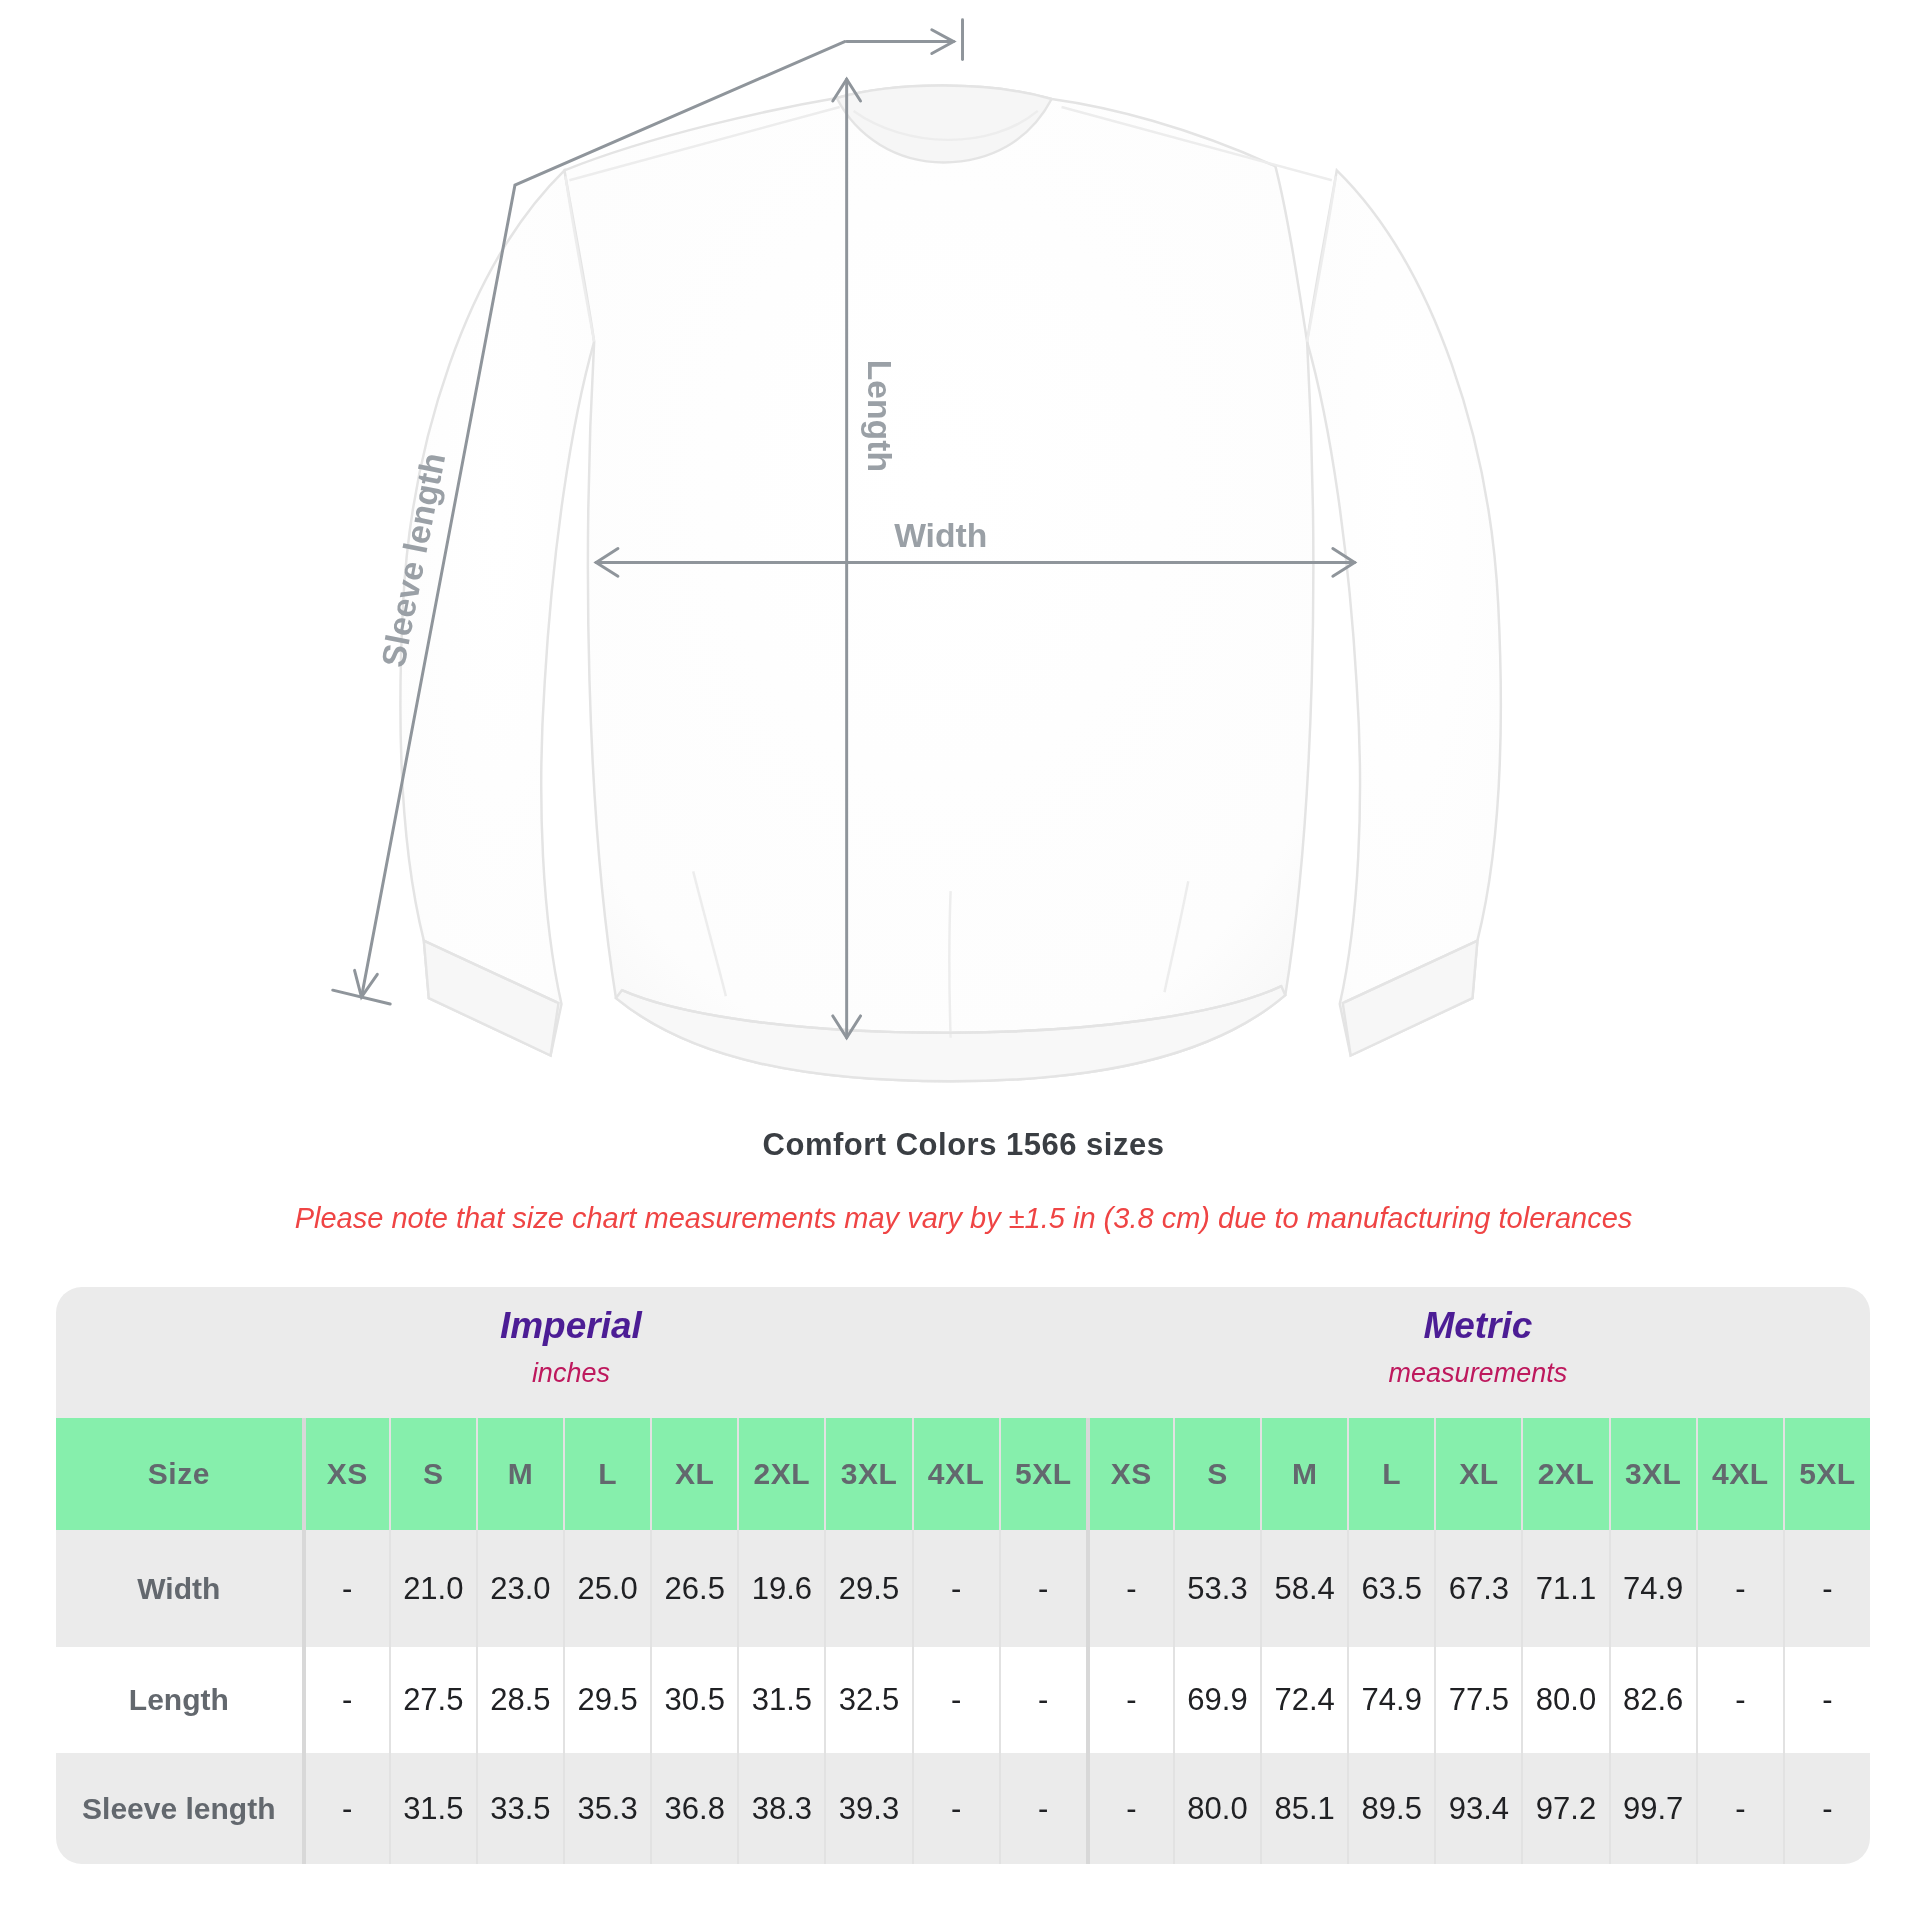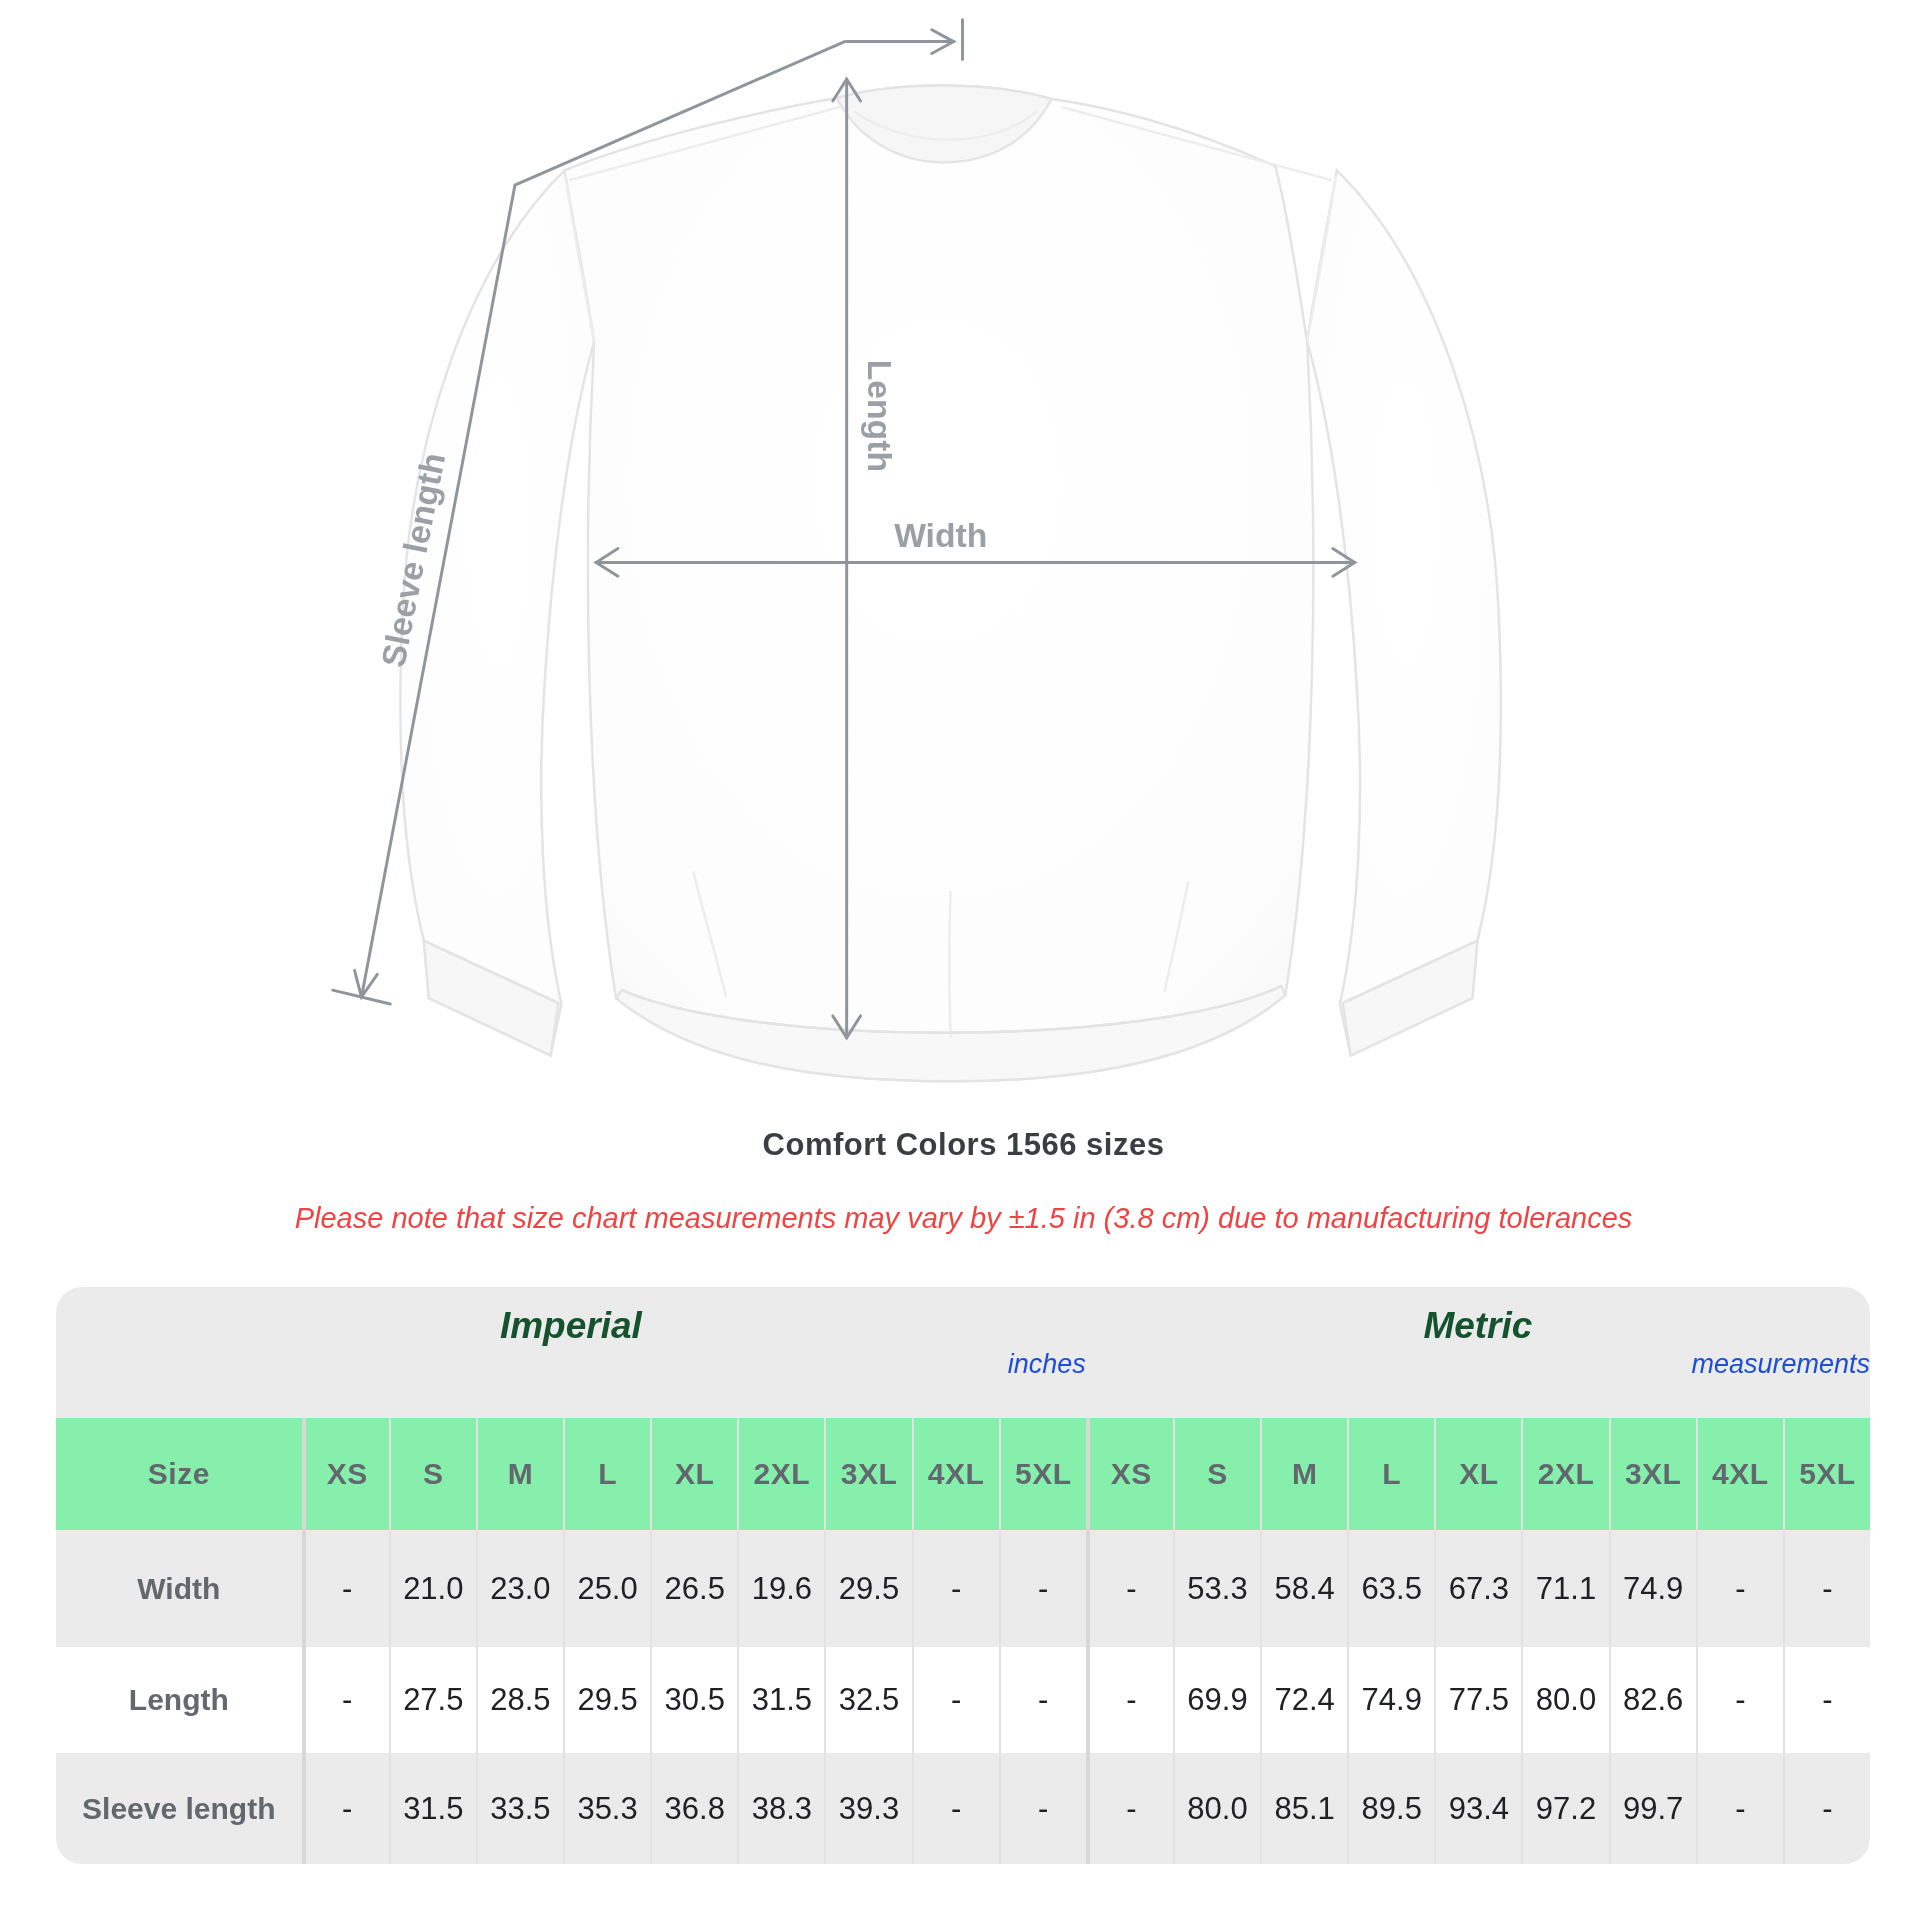--- a/index.html
+++ b/index.html
@@ -22,22 +22,22 @@
     font-size:29px;font-style:italic;color:#ef4444;
   }
 
   
   .size-table{
     position:absolute;top:1287px;left:56px;width:1814px;height:577px;
     border-radius:26px;overflow:hidden;background:#ffffff;
   }
   .band{height:131px;background:#ebebeb;display:grid;grid-template-columns:56.77% 43.23%;}
   .band .group{text-align:center;padding-top:16px;}
-  .group-title{font-size:37px;font-weight:bold;font-style:italic;color:#14532d;line-height:46px;}
-  .group-sub{font-size:27px;font-style:italic;color:#1d4ed8;margin-top:0;text-align:right;}
+  .group-title{font-size:37px;font-weight:bold;font-style:italic;color:#4c1d95;line-height:46px;}
+  .group-sub{font-size:27px;font-style:italic;color:#be185d;margin-top:9px;}
 
   .trow{display:grid;grid-template-columns:13.54% repeat(18,1fr);}
   .trow.header{height:112px;background:#86efac;}
   .trow.r0{height:117px;background:#ebebeb;}
   .trow.r1{height:106px;background:#ffffff;}
   .trow.r2{height:112px;background:#ebebeb;}
 
   .cell{
     display:flex;align-items:center;justify-content:center;text-align:center;
     height:100%;font-size:31px;color:#202124;border-left:2px solid #e2e2e2;

